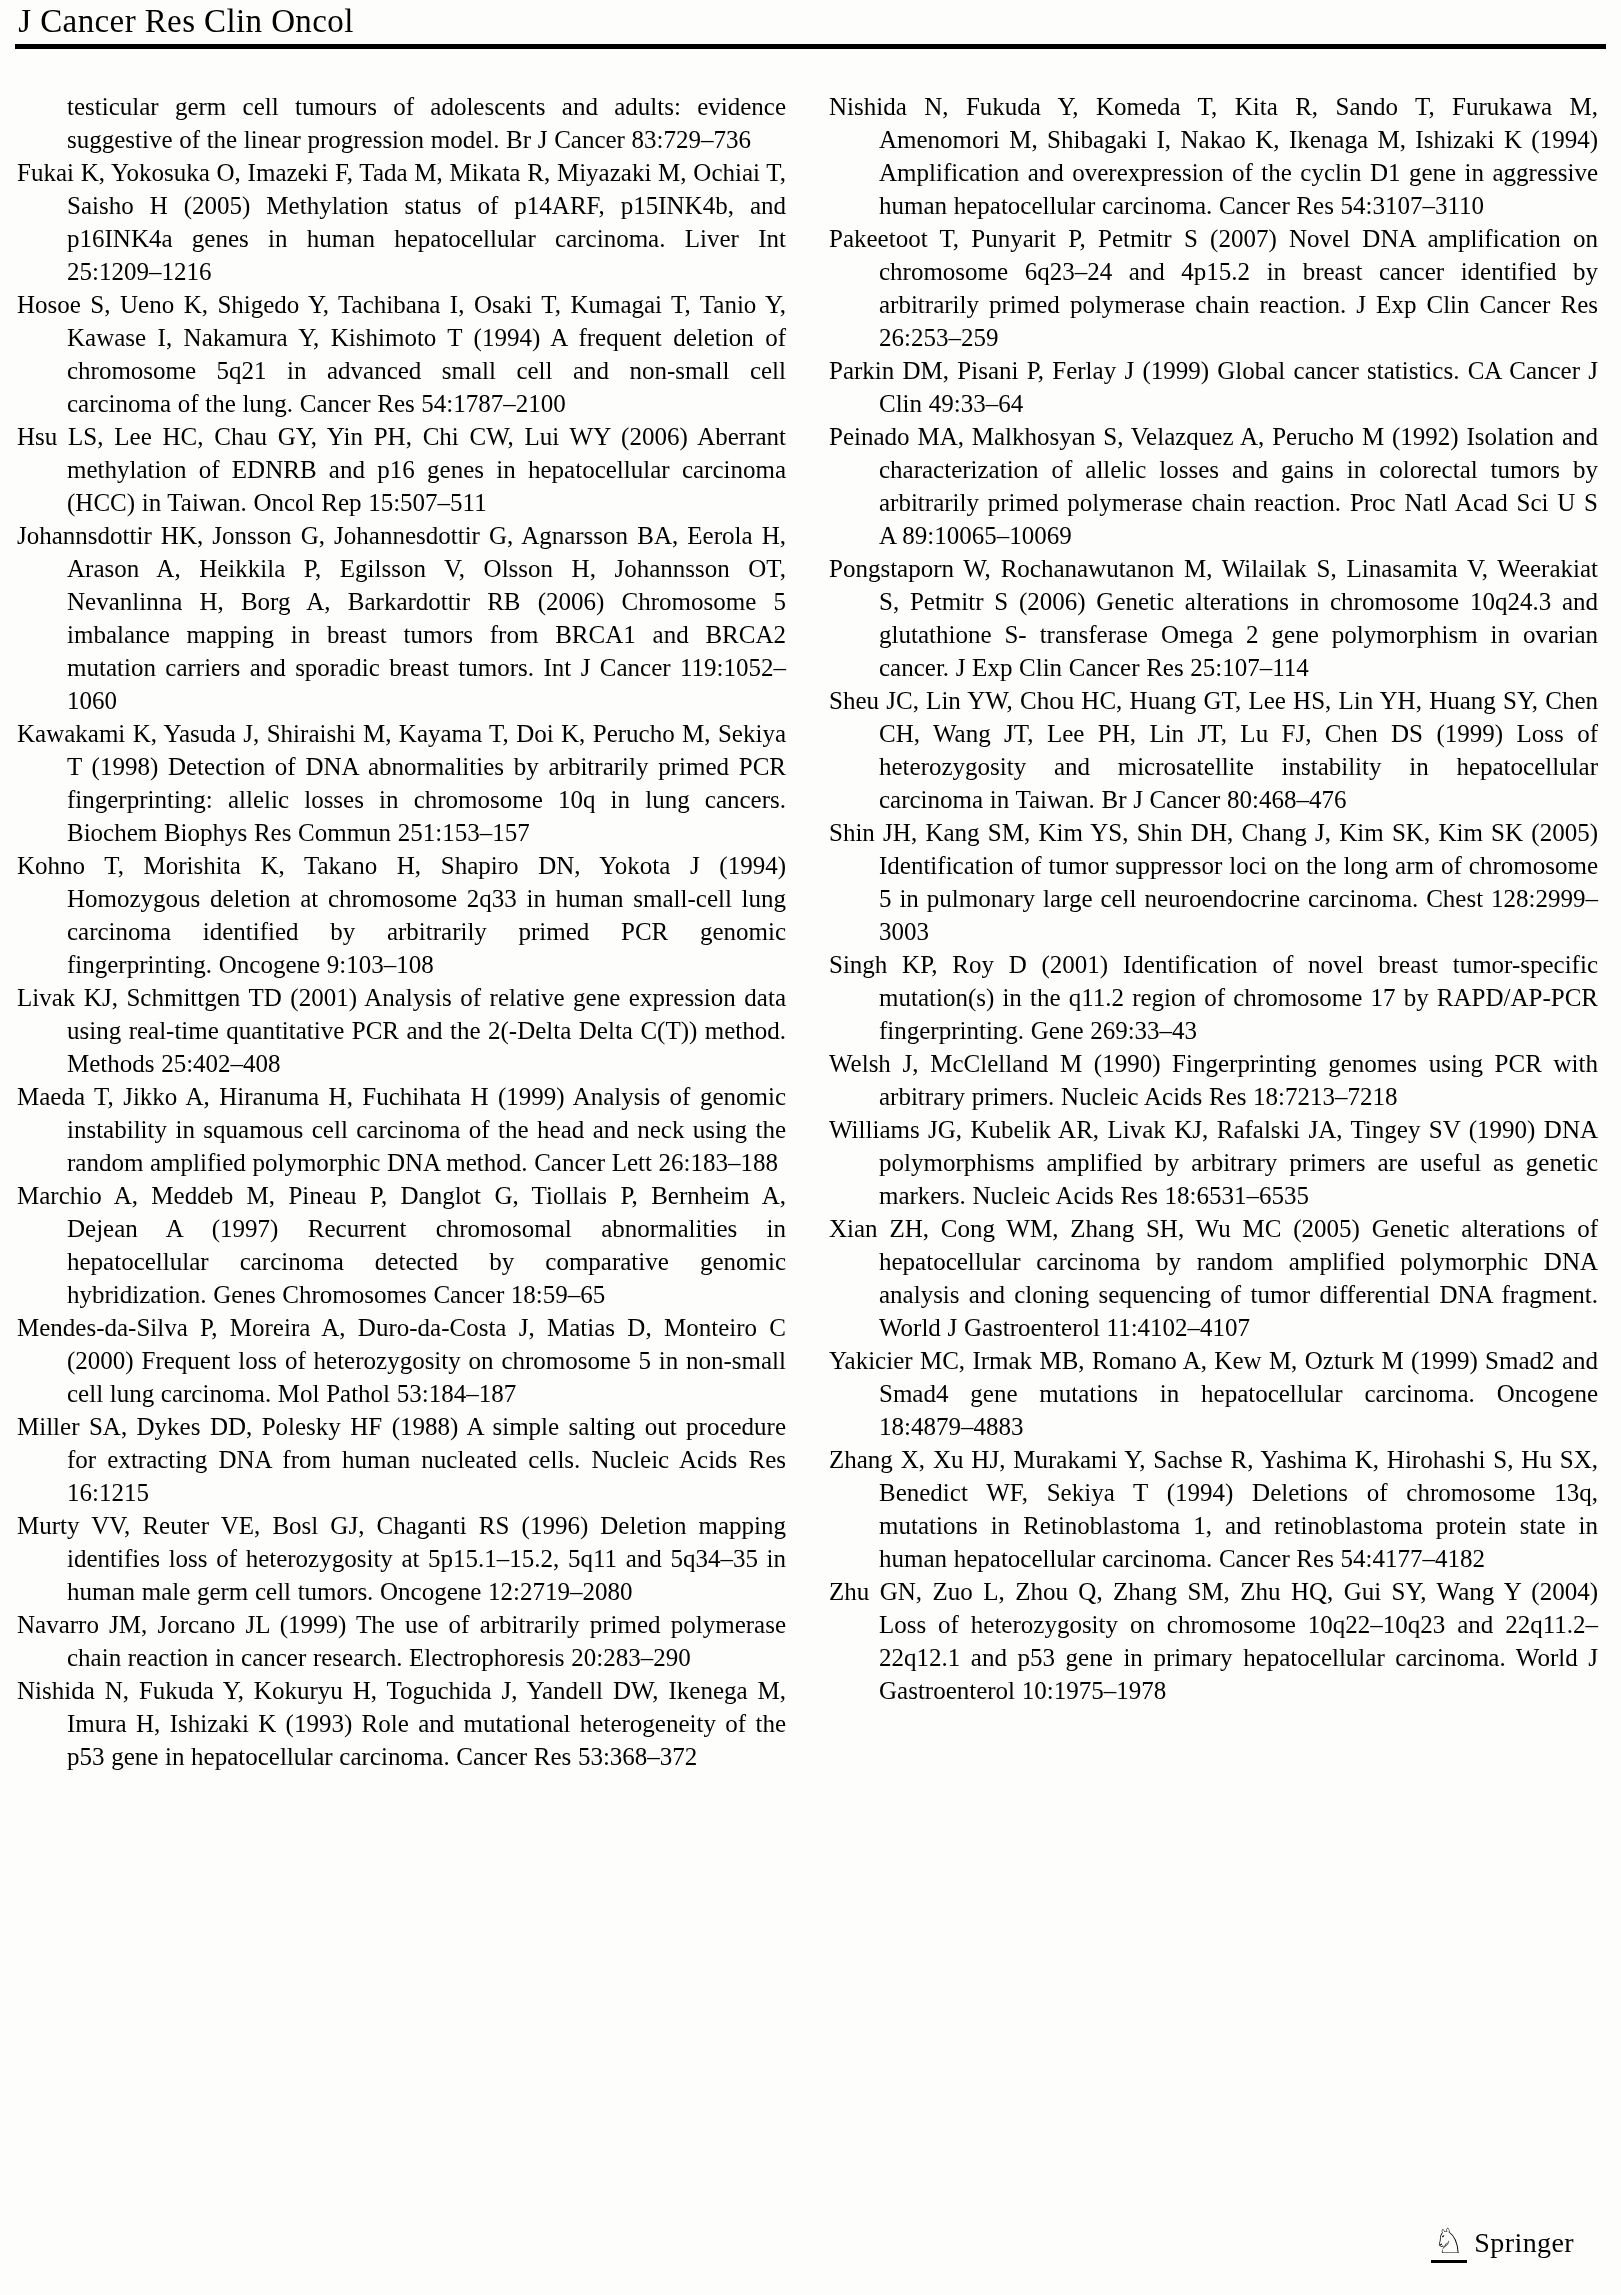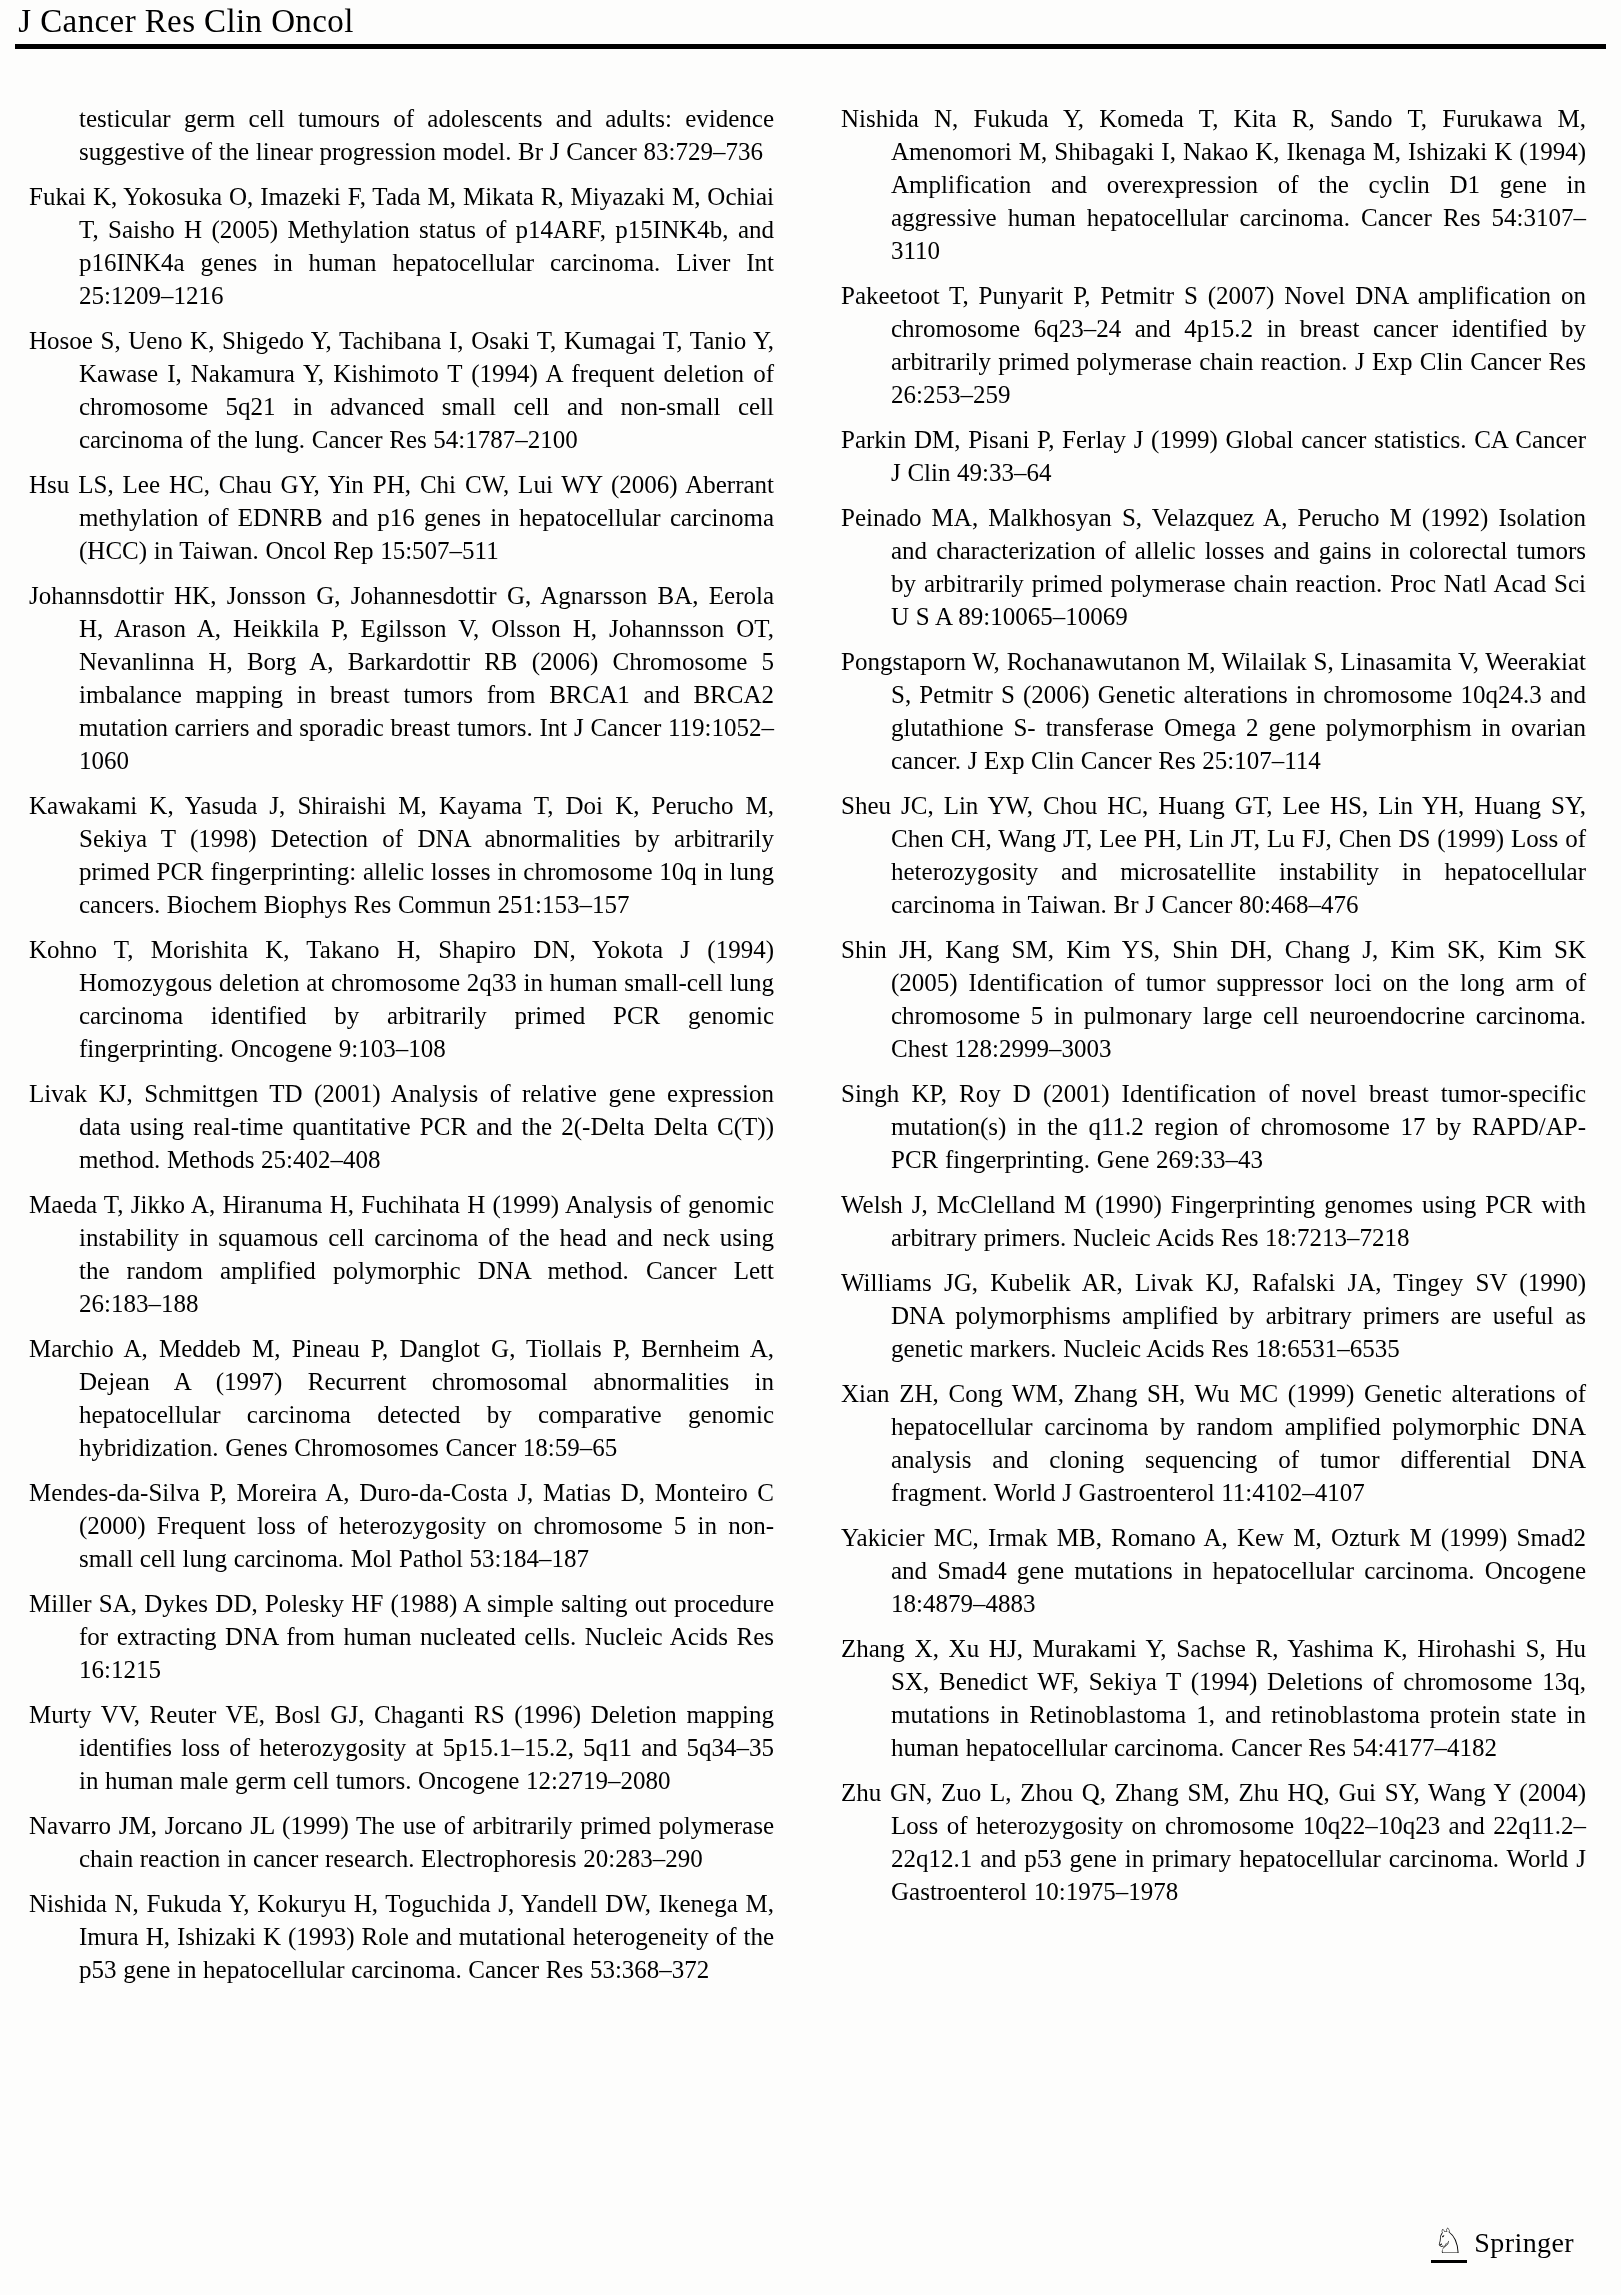--- a/index.html
+++ b/index.html
@@ -40,21 +40,21 @@
     top: 90px;
     width: 1580px;
     display: flex;
     gap: 43px;
   }
   .ref-column {
     width: 769px;
     flex: 0 0 769px;
   }
   .ref-column p.ref {
-    margin: 12px;
+    margin: 0;
     font-size: 25px;
     line-height: 33px;
     text-align: justify;
     padding-left: 50px;
     text-indent: -50px;
     hyphens: none;
     word-spacing: 0.4px;
   }
   .ref-column p.ref.continuation {
     text-indent: 0;
@@ -116,21 +116,21 @@
     <p class="ref">Nishida N, Fukuda Y, Komeda T, Kita R, Sando T, Furukawa M, Amenomori M, Shibagaki I, Nakao K, Ikenaga M, Ishizaki K (1994) Amplification and overexpression of the cyclin D1 gene in aggressive human hepatocellular carcinoma. Cancer Res 54:3107–3110</p>
         <p class="ref">Pakeetoot T, Punyarit P, Petmitr S (2007) Novel DNA amplification on chromosome 6q23–24 and 4p15.2 in breast cancer identified by arbitrarily primed polymerase chain reaction. J Exp Clin Cancer Res 26:253–259</p>
         <p class="ref">Parkin DM, Pisani P, Ferlay J (1999) Global cancer statistics. CA Cancer J Clin 49:33–64</p>
         <p class="ref">Peinado MA, Malkhosyan S, Velazquez A, Perucho M (1992) Isolation and characterization of allelic losses and gains in colorectal tumors by arbitrarily primed polymerase chain reaction. Proc Natl Acad Sci U S A 89:10065–10069</p>
         <p class="ref">Pongstaporn W, Rochanawutanon M, Wilailak S, Linasamita V, Weerakiat S, Petmitr S (2006) Genetic alterations in chromosome 10q24.3 and glutathione S- transferase Omega 2 gene polymorphism in ovarian cancer. J Exp Clin Cancer Res 25:107–114</p>
         <p class="ref">Sheu JC, Lin YW, Chou HC, Huang GT, Lee HS, Lin YH, Huang SY, Chen CH, Wang JT, Lee PH, Lin JT, Lu FJ, Chen DS (1999) Loss of heterozygosity and microsatellite instability in hepatocellular carcinoma in Taiwan. Br J Cancer 80:468–476</p>
         <p class="ref">Shin JH, Kang SM, Kim YS, Shin DH, Chang J, Kim SK, Kim SK (2005) Identification of tumor suppressor loci on the long arm of chromosome 5 in pulmonary large cell neuroendocrine carcinoma. Chest 128:2999–3003</p>
         <p class="ref">Singh KP, Roy D (2001) Identification of novel breast tumor-specific mutation(s) in the q11.2 region of chromosome 17 by RAPD/AP-PCR fingerprinting. Gene 269:33–43</p>
         <p class="ref">Welsh J, McClelland M (1990) Fingerprinting genomes using PCR with arbitrary primers. Nucleic Acids Res 18:7213–7218</p>
         <p class="ref">Williams JG, Kubelik AR, Livak KJ, Rafalski JA, Tingey SV (1990) DNA polymorphisms amplified by arbitrary primers are useful as genetic markers. Nucleic Acids Res 18:6531–6535</p>
-        <p class="ref">Xian ZH, Cong WM, Zhang SH, Wu MC (1999) Genetic alterations of hepatocellular carcinoma by random amplified polymorphic DNA analysis and cloning sequencing of tumor differential DNA fragment. World J Gastroenterol 11:4102–4107</p>
+        <p class="ref">Xian ZH, Cong WM, Zhang SH, Wu MC (2005) Genetic alterations of hepatocellular carcinoma by random amplified polymorphic DNA analysis and cloning sequencing of tumor differential DNA fragment. World J Gastroenterol 11:4102–4107</p>
         <p class="ref">Yakicier MC, Irmak MB, Romano A, Kew M, Ozturk M (1999) Smad2 and Smad4 gene mutations in hepatocellular carcinoma. Oncogene 18:4879–4883</p>
         <p class="ref">Zhang X, Xu HJ, Murakami Y, Sachse R, Yashima K, Hirohashi S, Hu SX, Benedict WF, Sekiya T (1994) Deletions of chromosome 13q, mutations in Retinoblastoma 1, and retinoblastoma protein state in human hepatocellular carcinoma. Cancer Res 54:4177–4182</p>
         <p class="ref">Zhu GN, Zuo L, Zhou Q, Zhang SM, Zhu HQ, Gui SY, Wang Y (2004) Loss of heterozygosity on chromosome 10q22–10q23 and 22q11.2–22q12.1 and p53 gene in primary hepatocellular carcinoma. World J Gastroenterol 10:1975–1978</p>
       </div>
 
   </div>
 
   <div class="publisher-footer">
     <span class="knight-icon">♘</span>
     <span class="publisher-name">Springer</span>

